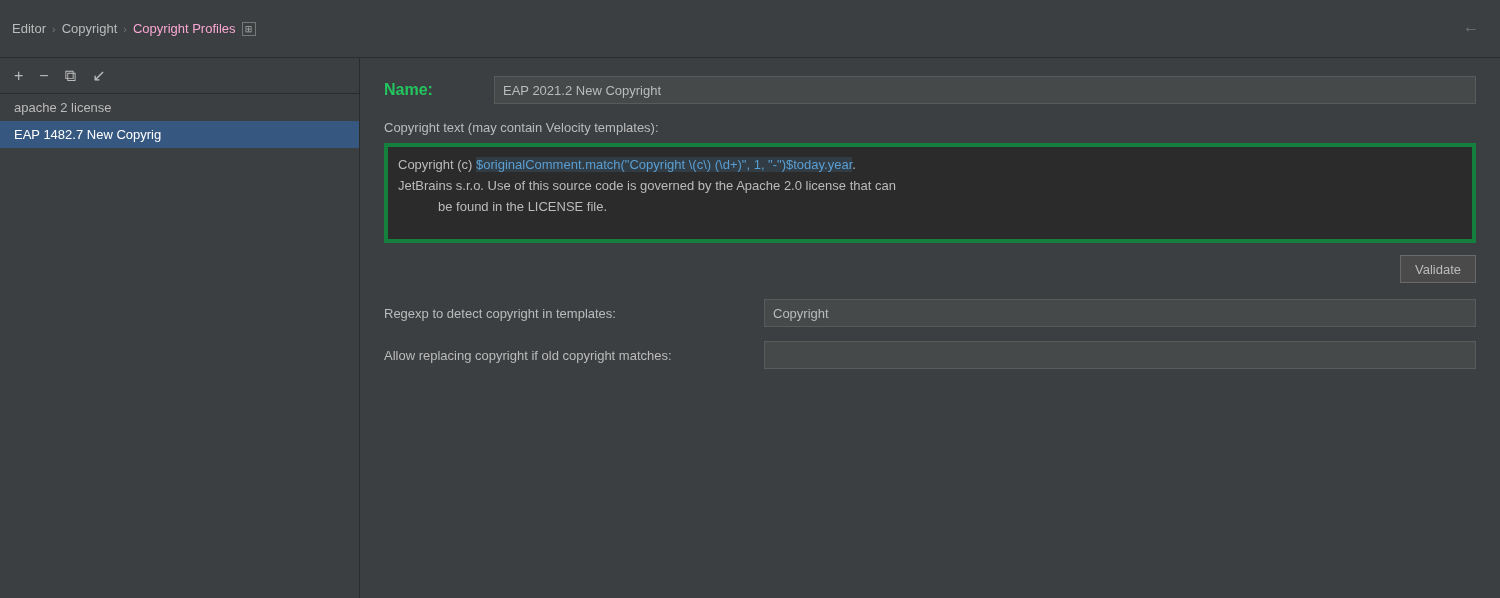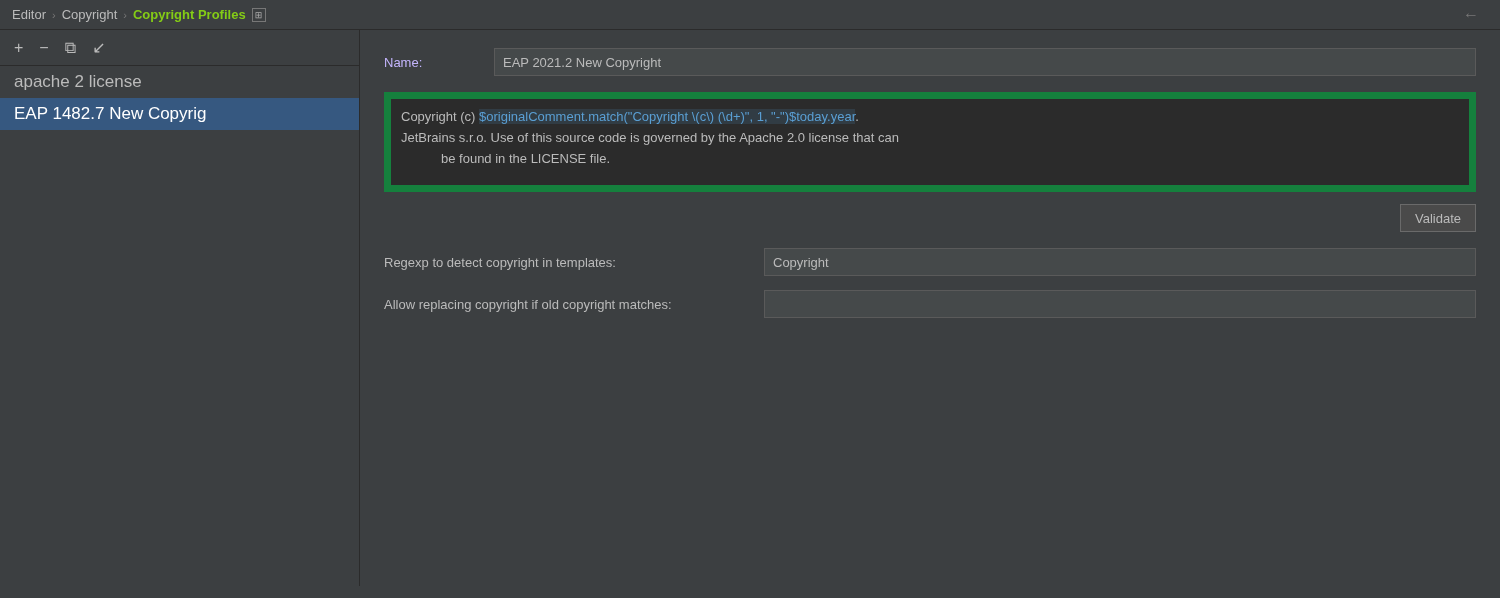--- a/index.html
+++ b/index.html
@@ -13,21 +13,21 @@
       height: 598px;
       overflow: hidden;
     }
 
     .header {
       display: flex;
       align-items: center;
       justify-content: space-between;
       background: #3c3f41;
       padding: 0 12px;
-      height: 30px;
+      height: 58px;
       border-bottom: 1px solid #2b2b2b;
     }
 
     .breadcrumb {
       display: flex;
       align-items: center;
       gap: 6px;
       color: #bbbbbb;
       font-size: 13px;
     }
@@ -35,22 +35,22 @@
     .breadcrumb-separator {
       color: #777;
       font-size: 11px;
     }
 
     .breadcrumb-item {
       color: #bbbbbb;
     }
 
     .breadcrumb-item.bold {
-      font-weight: 700;
-      color: #84cc16;
+      font-weight: 400;
+      color: #f9a8d4;
     }
 
     .breadcrumb-icon {
       width: 14px;
       height: 14px;
       border: 1px solid #777;
       display: inline-flex;
       align-items: center;
       justify-content: center;
       font-size: 9px;
@@ -116,21 +116,21 @@
     }
 
     .sidebar-list {
       flex: 1;
       overflow-y: auto;
     }
 
     .sidebar-item {
       padding: 6px 14px;
       cursor: pointer;
-      font-size: 17px;
+      font-size: 13px;
       color: #bbbbbb;
       white-space: nowrap;
       overflow: hidden;
       text-overflow: ellipsis;
     }
 
     .sidebar-item.selected {
       background: #365880;
       color: #ffffff;
     }
@@ -142,24 +142,25 @@
       overflow-y: auto;
     }
 
     .form-row {
       display: flex;
       align-items: center;
       margin-bottom: 16px;
     }
 
     .form-label {
-      color: #c4b5fd;
-      font-size: 13px;
+      color: #22c55e;
+      font-size: 16px;
       min-width: 100px;
       margin-right: 10px;
+      font-weight: bold;
     }
 
     .form-input {
       flex: 1;
       background: #45494a;
       border: 1px solid #5a5a5a;
       color: #bbbbbb;
       padding: 4px 8px;
       font-size: 13px;
       outline: none;
@@ -169,21 +170,21 @@
     .section-label {
       color: #bbbbbb;
       font-size: 13px;
       margin-bottom: 8px;
     }
 
     .copyright-text-area {
       width: 100%;
       min-height: 100px;
       background: #2b2b2b;
-      border: 7px solid #15803d;
+      border: 4px solid #15803d;
       color: #bbbbbb;
       font-size: 13px;
       padding: 8px 10px;
       line-height: 1.6;
       font-family: inherit;
       position: relative;
     }
 
     .copyright-text-line {
       display: block;
@@ -269,20 +270,21 @@
     </div>
   </div>
 
   <div class="content">
 
     <div class="form-row">
       <span class="form-label">Name:</span>
       <input class="form-input" type="text" value="EAP 2021.2 New Copyright" style="">
     </div>
 
+    <div class="section-label">Copyright text (may contain Velocity templates):</div>
 
     <div class="copyright-text-area">
       <span class="copyright-text-line">
         <span>Copyright (c) </span><span class="copyright-highlighted">$originalComment.match("Copyright \(c\) (\d+)", 1, "-")$today.year</span><span>.</span>
       </span>
       <span class="copyright-text-line">JetBrains s.r.o. Use of this source code is governed by the Apache 2.0 license that can</span>
       <span class="copyright-text-line" style="padding-left: 40px;">be found in the LICENSE file.</span>
     </div>
 
     <div class="validate-row">

